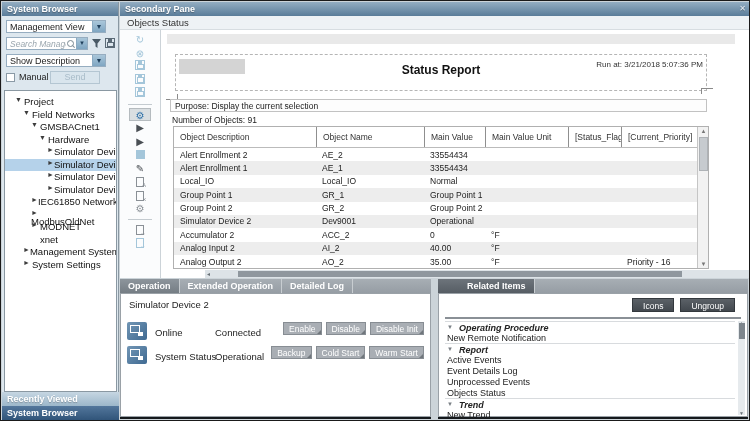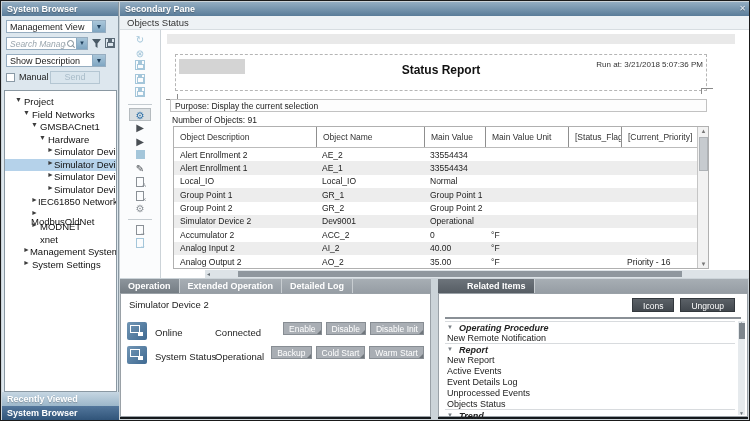--- a/index.html
+++ b/index.html
@@ -407,21 +407,20 @@
     <div class="ri-body">
       <div class="ri-btns">
         <span class="dbtn">Icons</span>
         <span class="dbtn">Ungroup</span>
       </div>
       <div class="ri-div"></div>
       <div class="ri-list" id="ri-list">
           <div class="ri-grp-head"><span class="tri">▼</span>Operating Procedure</div>
           <div class="ri-item">New Remote Notification</div>
           <div class="ri-grp-head"><span class="tri">▼</span>Report</div>
-          <div class="ri-item">New Report</div>
           <div class="ri-item">Active Events</div>
           <div class="ri-item">Event Details Log</div>
           <div class="ri-item">Unprocessed Events</div>
           <div class="ri-item">Objects Status</div>
           <div class="ri-grp-head"><span class="tri">▼</span>Trend</div>
           <div class="ri-item">New Trend</div>
         </div>
       <div class="ri-vscroll">
         <span class="arr" style="top:-1px">▲</span>
         <span class="thumb"></span>

